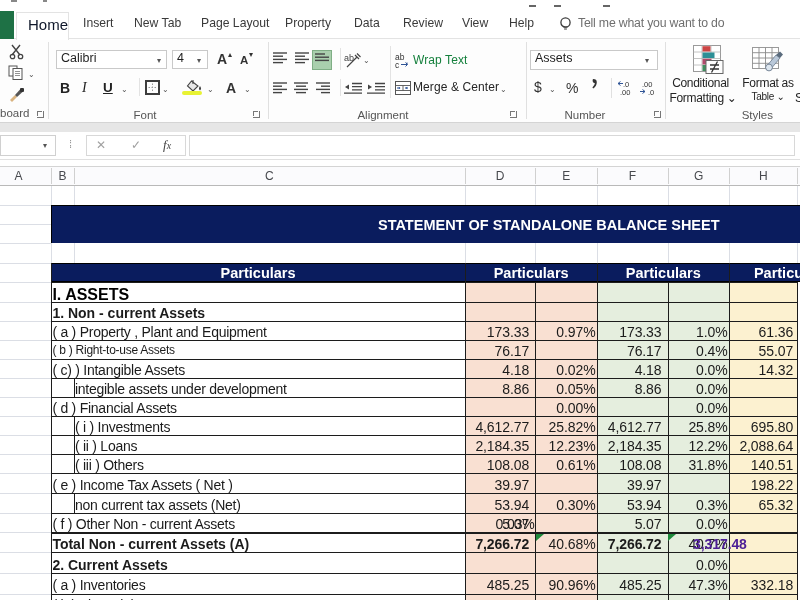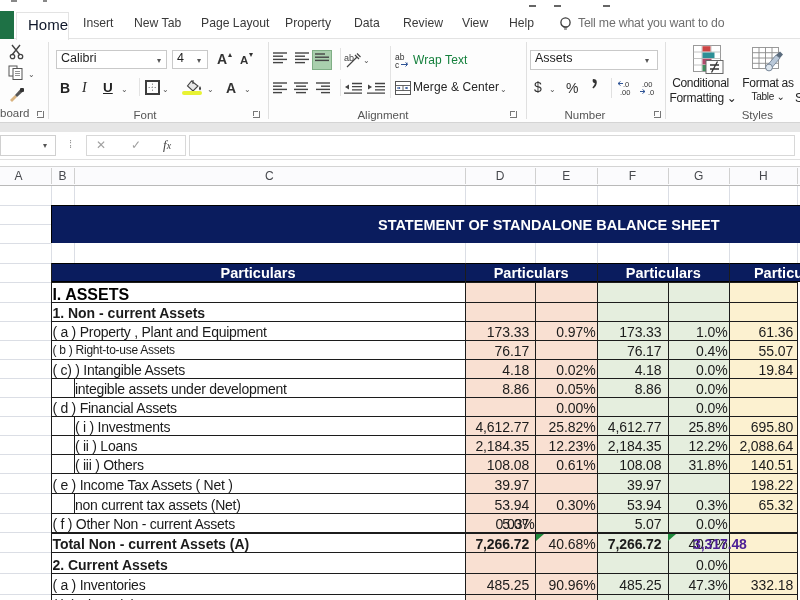--- a/index.html
+++ b/index.html
@@ -296,21 +296,21 @@
 <div style="position:absolute;left:429.1px;top:343.4px;width:100px;font-size:14px;letter-spacing:-0.1px;color:#1b1b1b;text-align:right">76.17</div>
 <div style="position:absolute;left:561.5px;top:343.4px;width:100px;font-size:14px;letter-spacing:-0.1px;color:#1b1b1b;text-align:right">76.17</div>
 <div style="position:absolute;left:627.6px;top:343.4px;width:100px;font-size:14px;letter-spacing:-0.1px;color:#1b1b1b;text-align:right">0.4%</div>
 <div style="position:absolute;left:693.1px;top:343.4px;width:100px;font-size:14px;letter-spacing:-0.1px;color:#1b1b1b;text-align:right">55.07</div>
 <div style="position:absolute;left:51.2px;top:359.1px;width:746.1px;height:1px;background:#1c1c1c"></div>
 <div style="position:absolute;left:52.4px;top:362.4px;font-size:14px;letter-spacing:-0.25px;color:#1b1b1b;white-space:nowrap">( c) ) Intangible Assets</div>
 <div style="position:absolute;left:429.1px;top:362.4px;width:100px;font-size:14px;letter-spacing:-0.1px;color:#1b1b1b;text-align:right">4.18</div>
 <div style="position:absolute;left:495.5px;top:362.4px;width:100px;font-size:14px;letter-spacing:-0.1px;color:#1b1b1b;text-align:right">0.02%</div>
 <div style="position:absolute;left:561.5px;top:362.4px;width:100px;font-size:14px;letter-spacing:-0.1px;color:#1b1b1b;text-align:right">4.18</div>
 <div style="position:absolute;left:627.6px;top:362.4px;width:100px;font-size:14px;letter-spacing:-0.1px;color:#1b1b1b;text-align:right">0.0%</div>
-<div style="position:absolute;left:693.1px;top:362.4px;width:100px;font-size:14px;letter-spacing:-0.1px;color:#1b1b1b;text-align:right">19.84</div>
+<div style="position:absolute;left:693.1px;top:362.4px;width:100px;font-size:14px;letter-spacing:-0.1px;color:#1b1b1b;text-align:right">14.32</div>
 <div style="position:absolute;left:51.2px;top:378.1px;width:746.1px;height:1px;background:#1c1c1c"></div>
 <div style="position:absolute;left:73.7px;top:378.1px;width:1px;height:19.0px;background:#1c1c1c"></div>
 <div style="position:absolute;left:74.9px;top:381.4px;font-size:14px;letter-spacing:-0.25px;color:#1b1b1b;white-space:nowrap">integible assets under development</div>
 <div style="position:absolute;left:429.1px;top:381.4px;width:100px;font-size:14px;letter-spacing:-0.1px;color:#1b1b1b;text-align:right">8.86</div>
 <div style="position:absolute;left:495.5px;top:381.4px;width:100px;font-size:14px;letter-spacing:-0.1px;color:#1b1b1b;text-align:right">0.05%</div>
 <div style="position:absolute;left:561.5px;top:381.4px;width:100px;font-size:14px;letter-spacing:-0.1px;color:#1b1b1b;text-align:right">8.86</div>
 <div style="position:absolute;left:627.6px;top:381.4px;width:100px;font-size:14px;letter-spacing:-0.1px;color:#1b1b1b;text-align:right">0.0%</div>
 <div style="position:absolute;left:51.2px;top:397.1px;width:746.1px;height:1px;background:#1c1c1c"></div>
 <div style="position:absolute;left:52.4px;top:400.4px;font-size:14px;letter-spacing:-0.25px;color:#1b1b1b;white-space:nowrap">( d ) Financial Assets</div>
 <div style="position:absolute;left:495.5px;top:400.4px;width:100px;font-size:14px;letter-spacing:-0.1px;color:#1b1b1b;text-align:right">0.00%</div>

